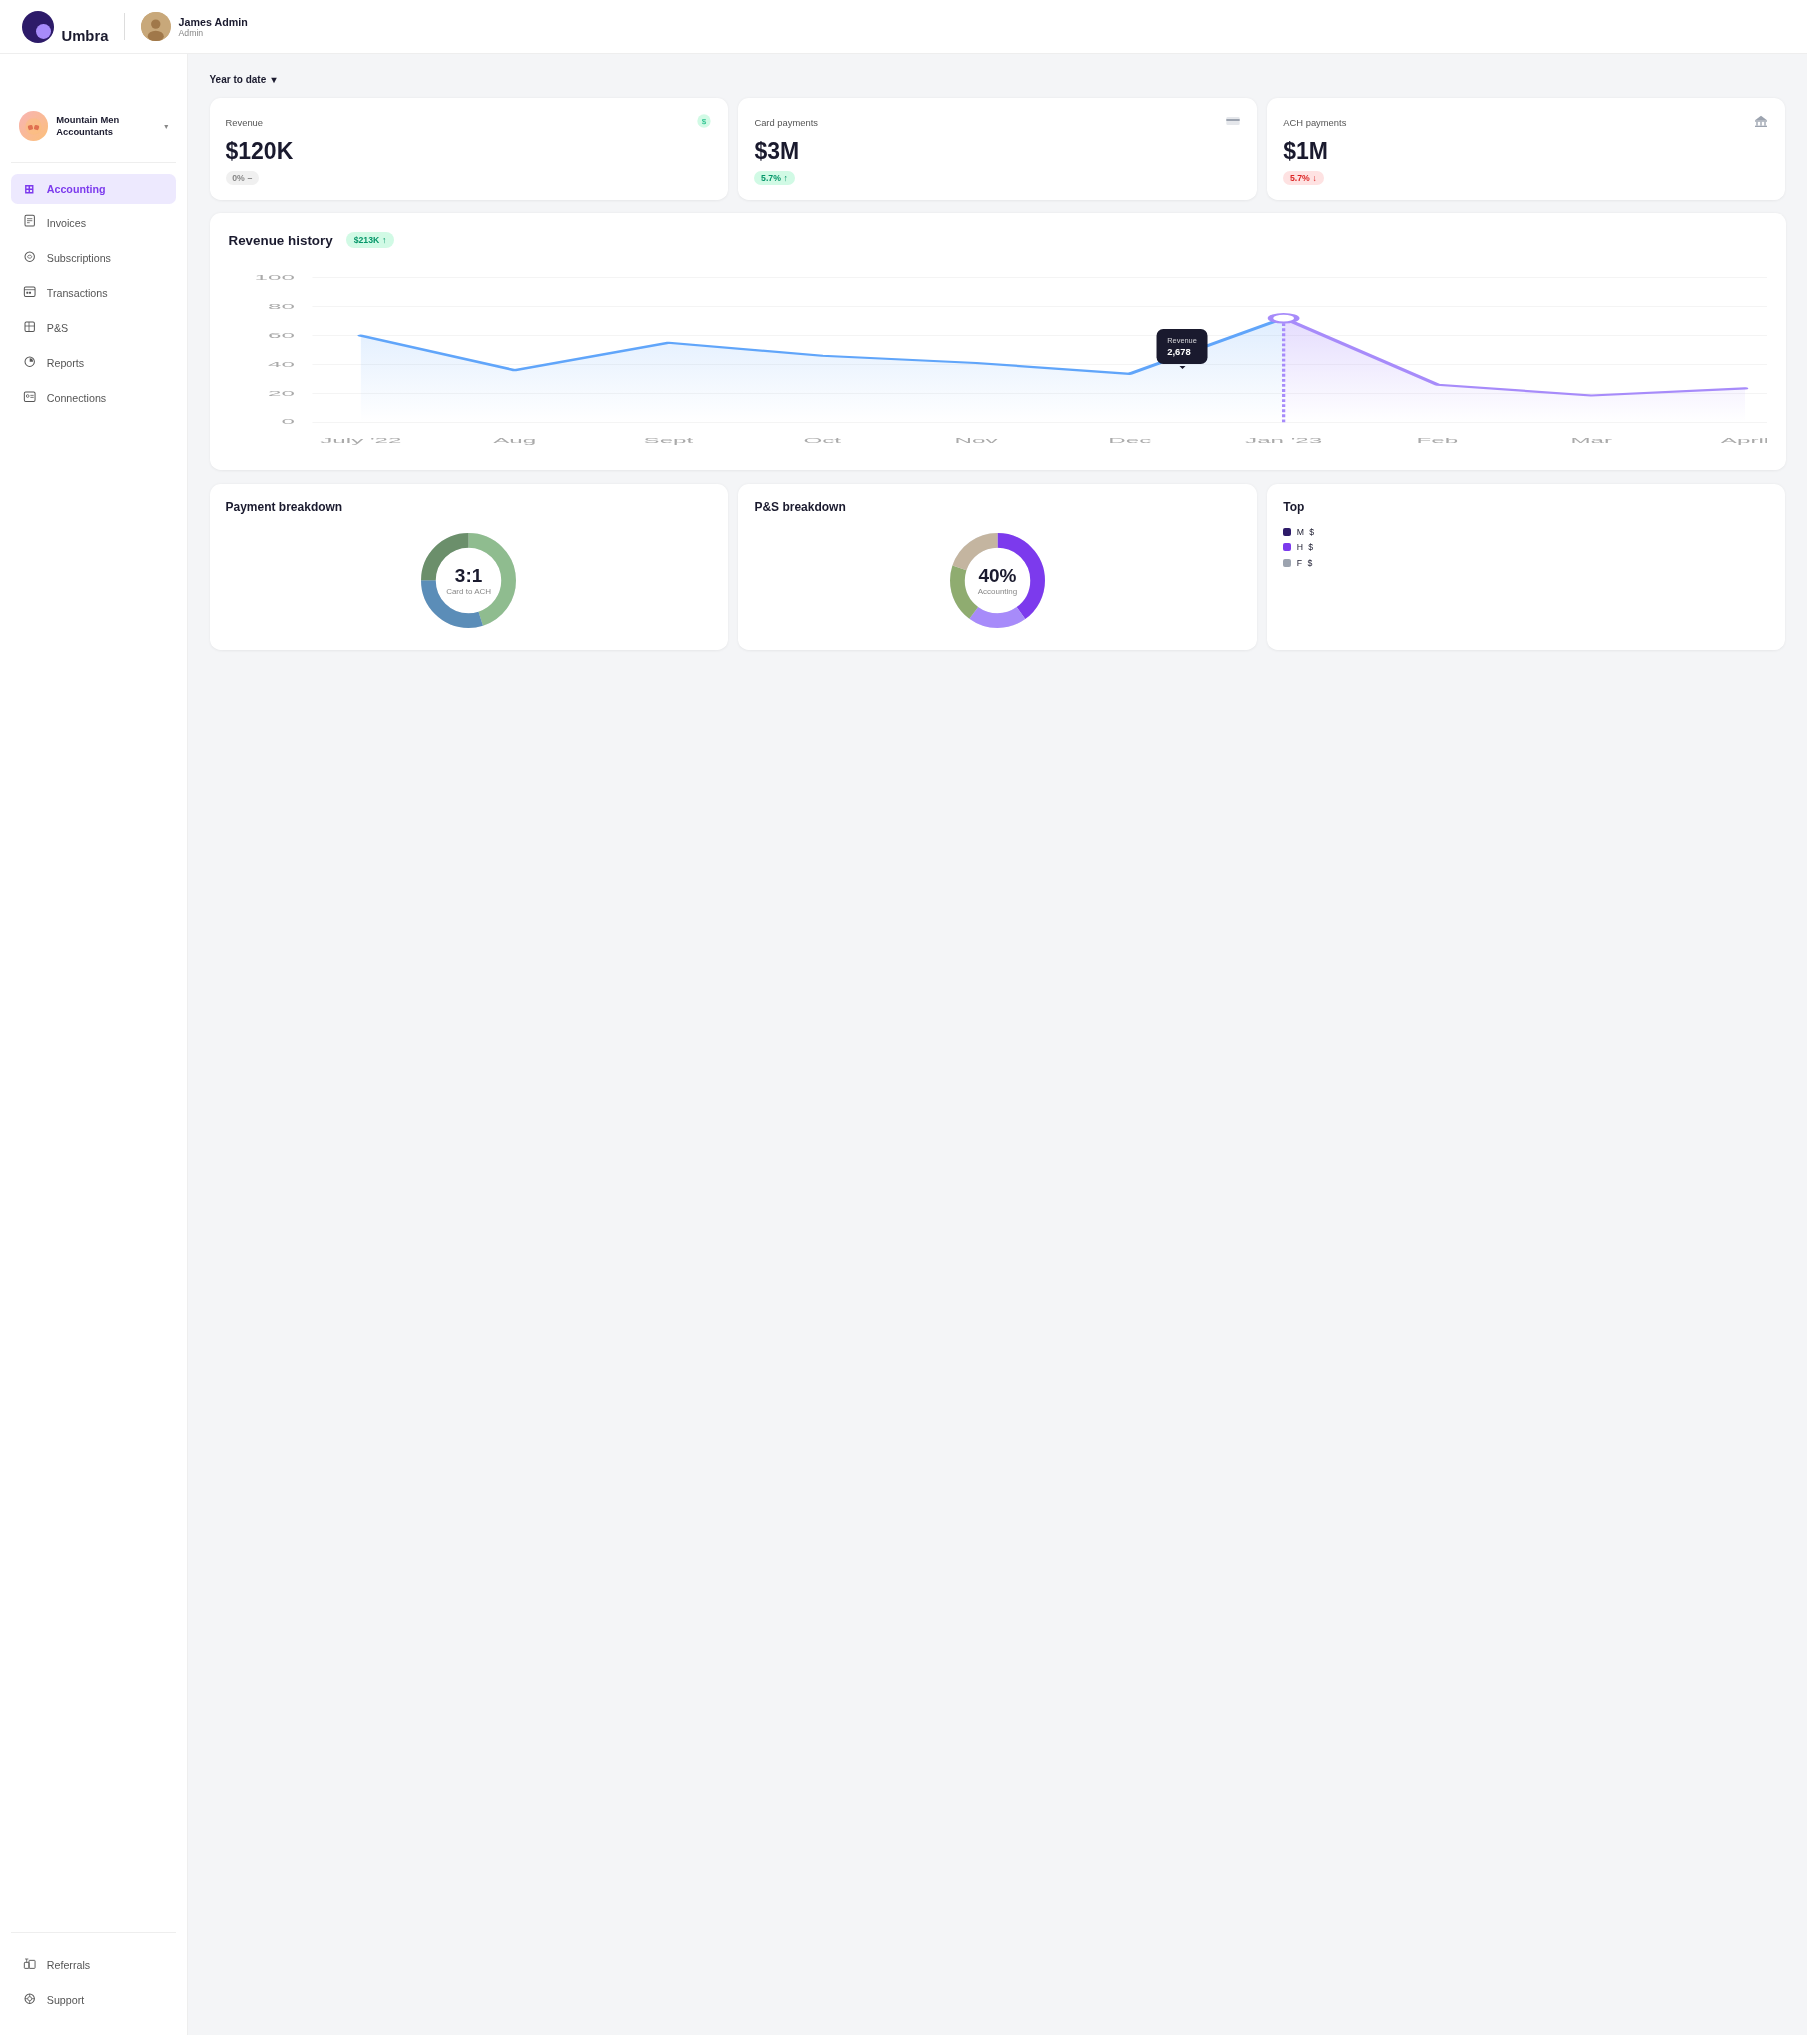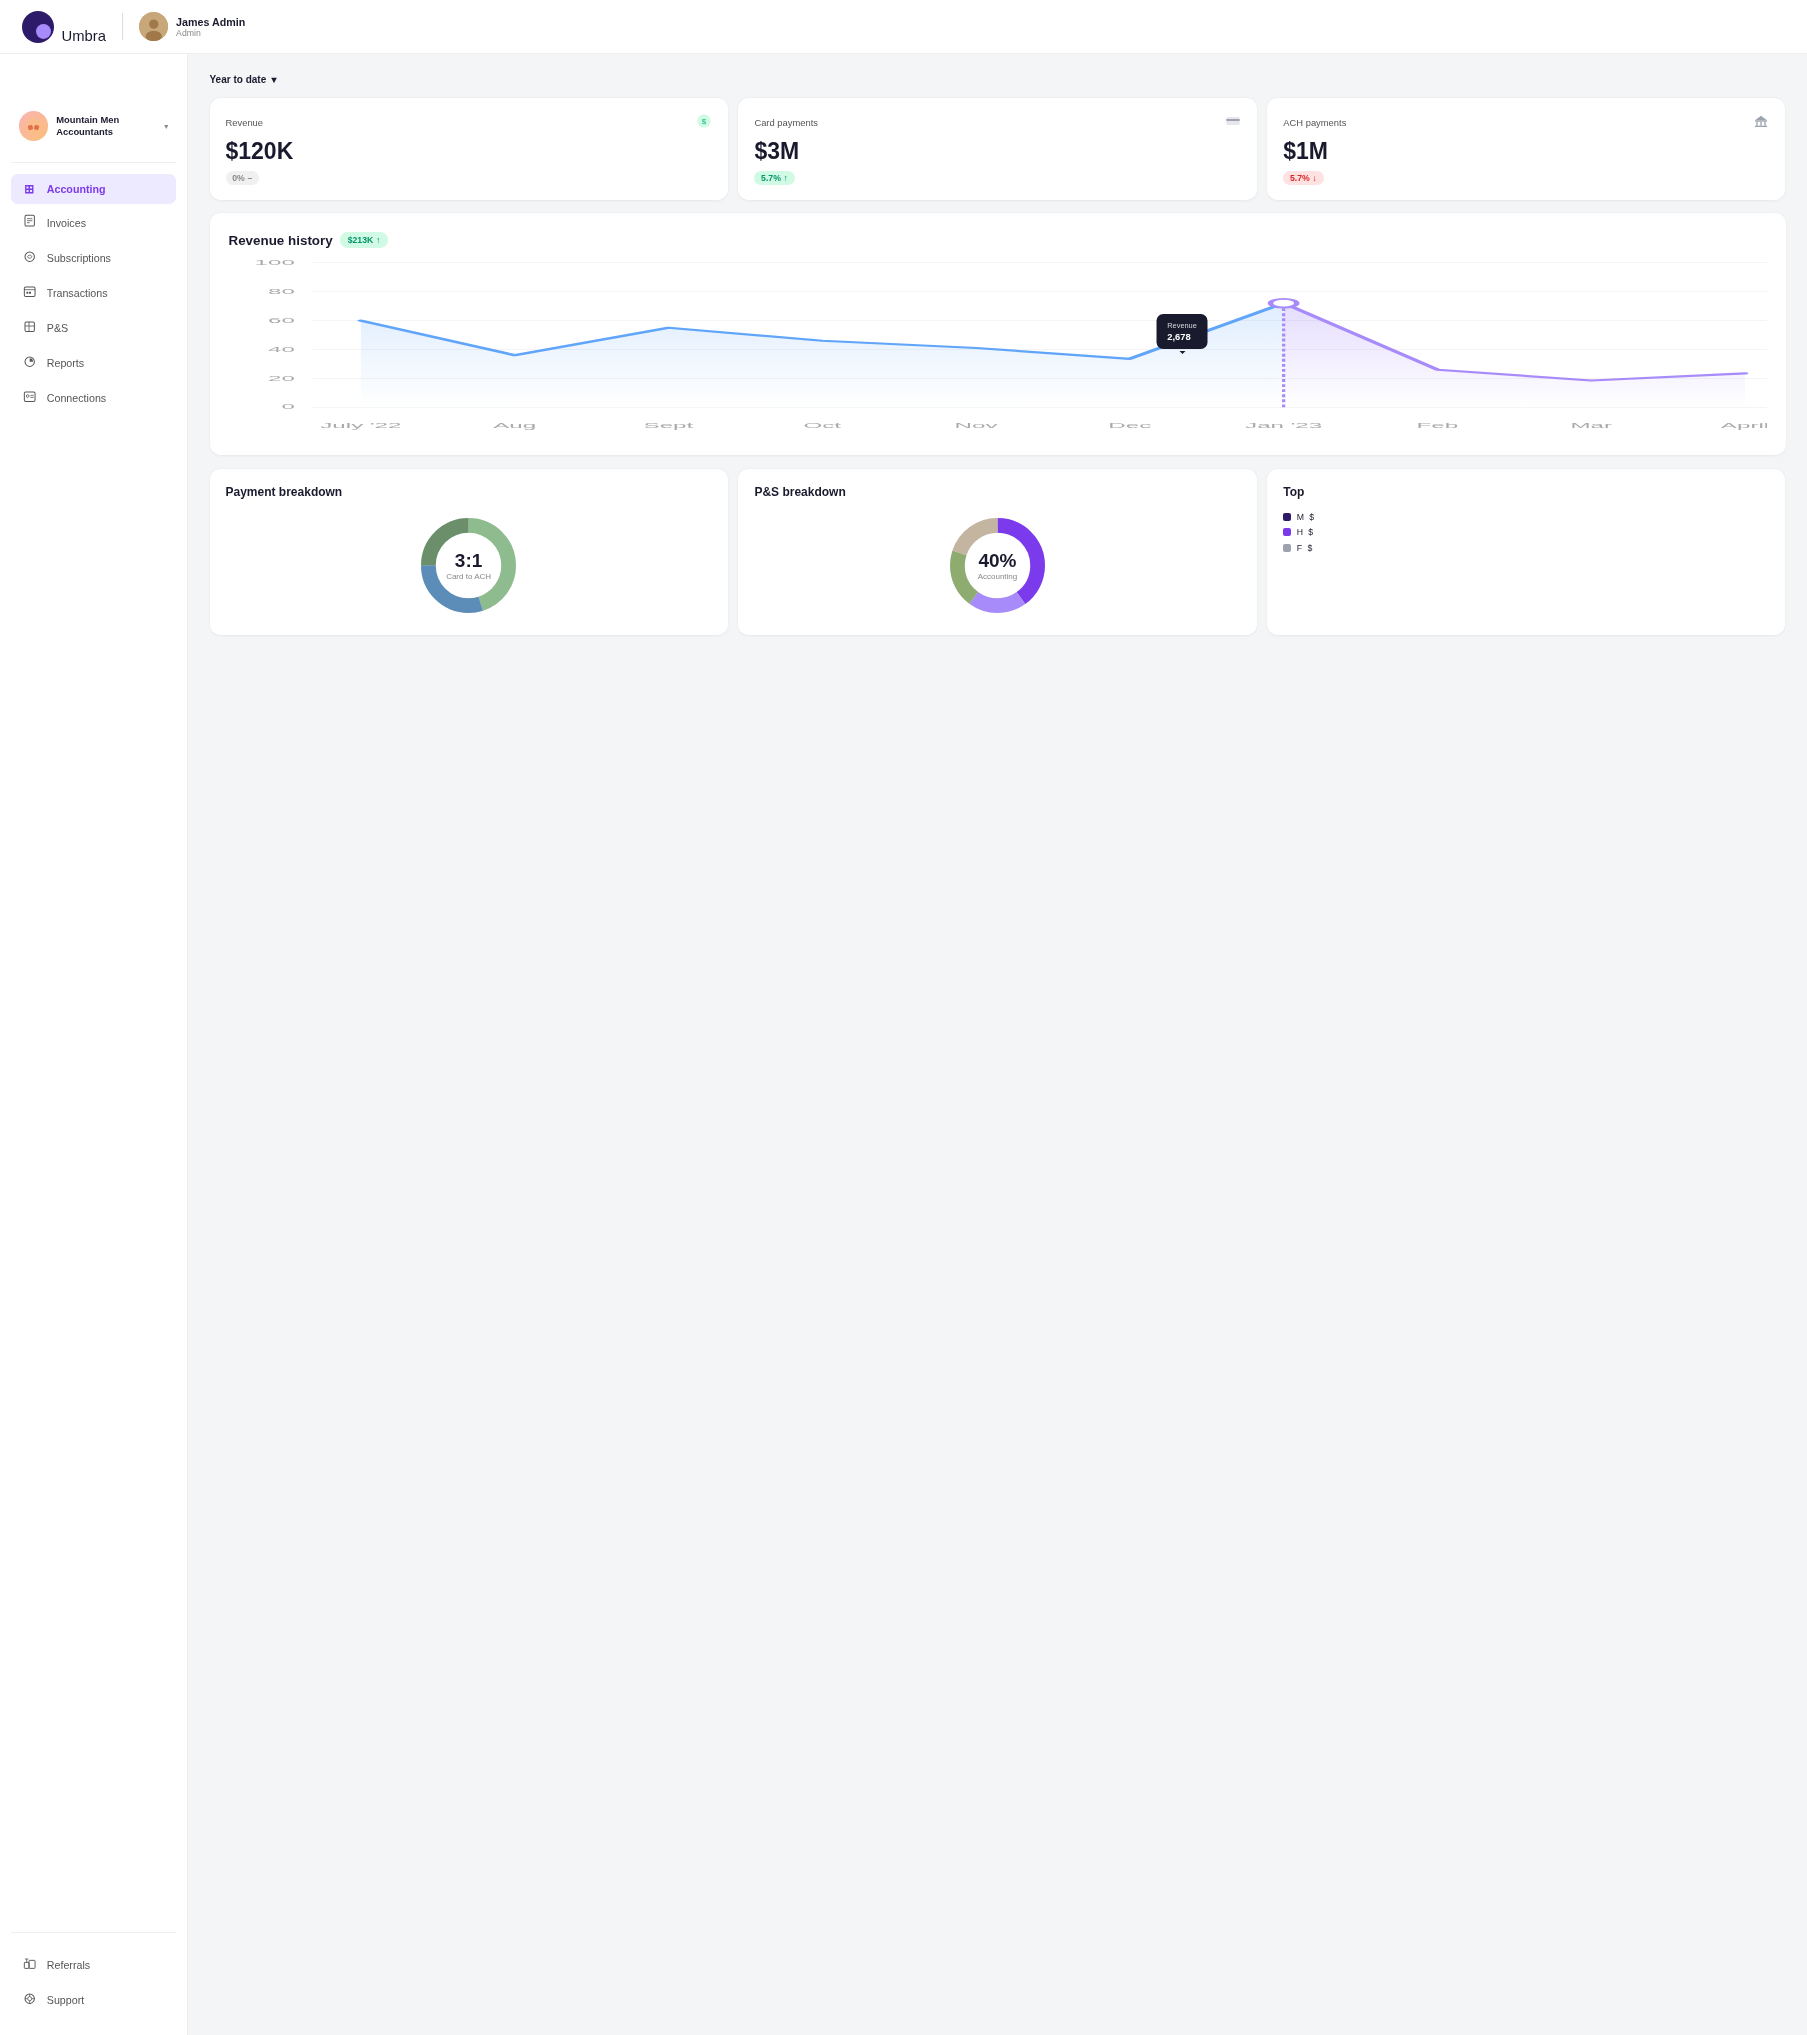--- a/index.html
+++ b/index.html
@@ -35,21 +35,21 @@
     .logo-circle::after {
       content: '';
       width: 14.8px; height: 14.8px;
       background: #a78bfa;
       border-radius: 50%;
       position: absolute;
       bottom: 4px; right: 2.7px;
     }
     .logo-text {
       font-size: 14.8px;
-      font-weight: 400;
+      font-weight: 700;
       color: #1a1a2e;
       margin-top: 19px;
     }
     .nav-divider {
       width: 0.7px; height: 27px;
       background: #ddd;
       margin: 0 16px;
     }
     .user-area {
       display: flex;
@@ -187,22 +187,22 @@
     .chart-card {
       background: #fff;
       border-radius: 10.7px;
       padding: 19px 19px 13.4px;
       box-shadow: 0 0.7px 2.7px rgba(0,0,0,0.06);
       margin-bottom: 13.4px;
     }
     .chart-header {
       display: flex;
       align-items: center;
-      gap: 7px;
-      margin-bottom: 6px;
+      gap: 13px;
+      margin-bottom: 21px;
     }
     .chart-title { font-size: 13.4px; font-weight: 700; }
     .chart-badge-green {
       background: #d1fae5;
       color: #059669;
       padding: 2.7px 8px;
       border-radius: 13.4px;
       font-size: 8.7px;
       font-weight: 600;
       display: flex; align-items: center; gap: 2.7px;

